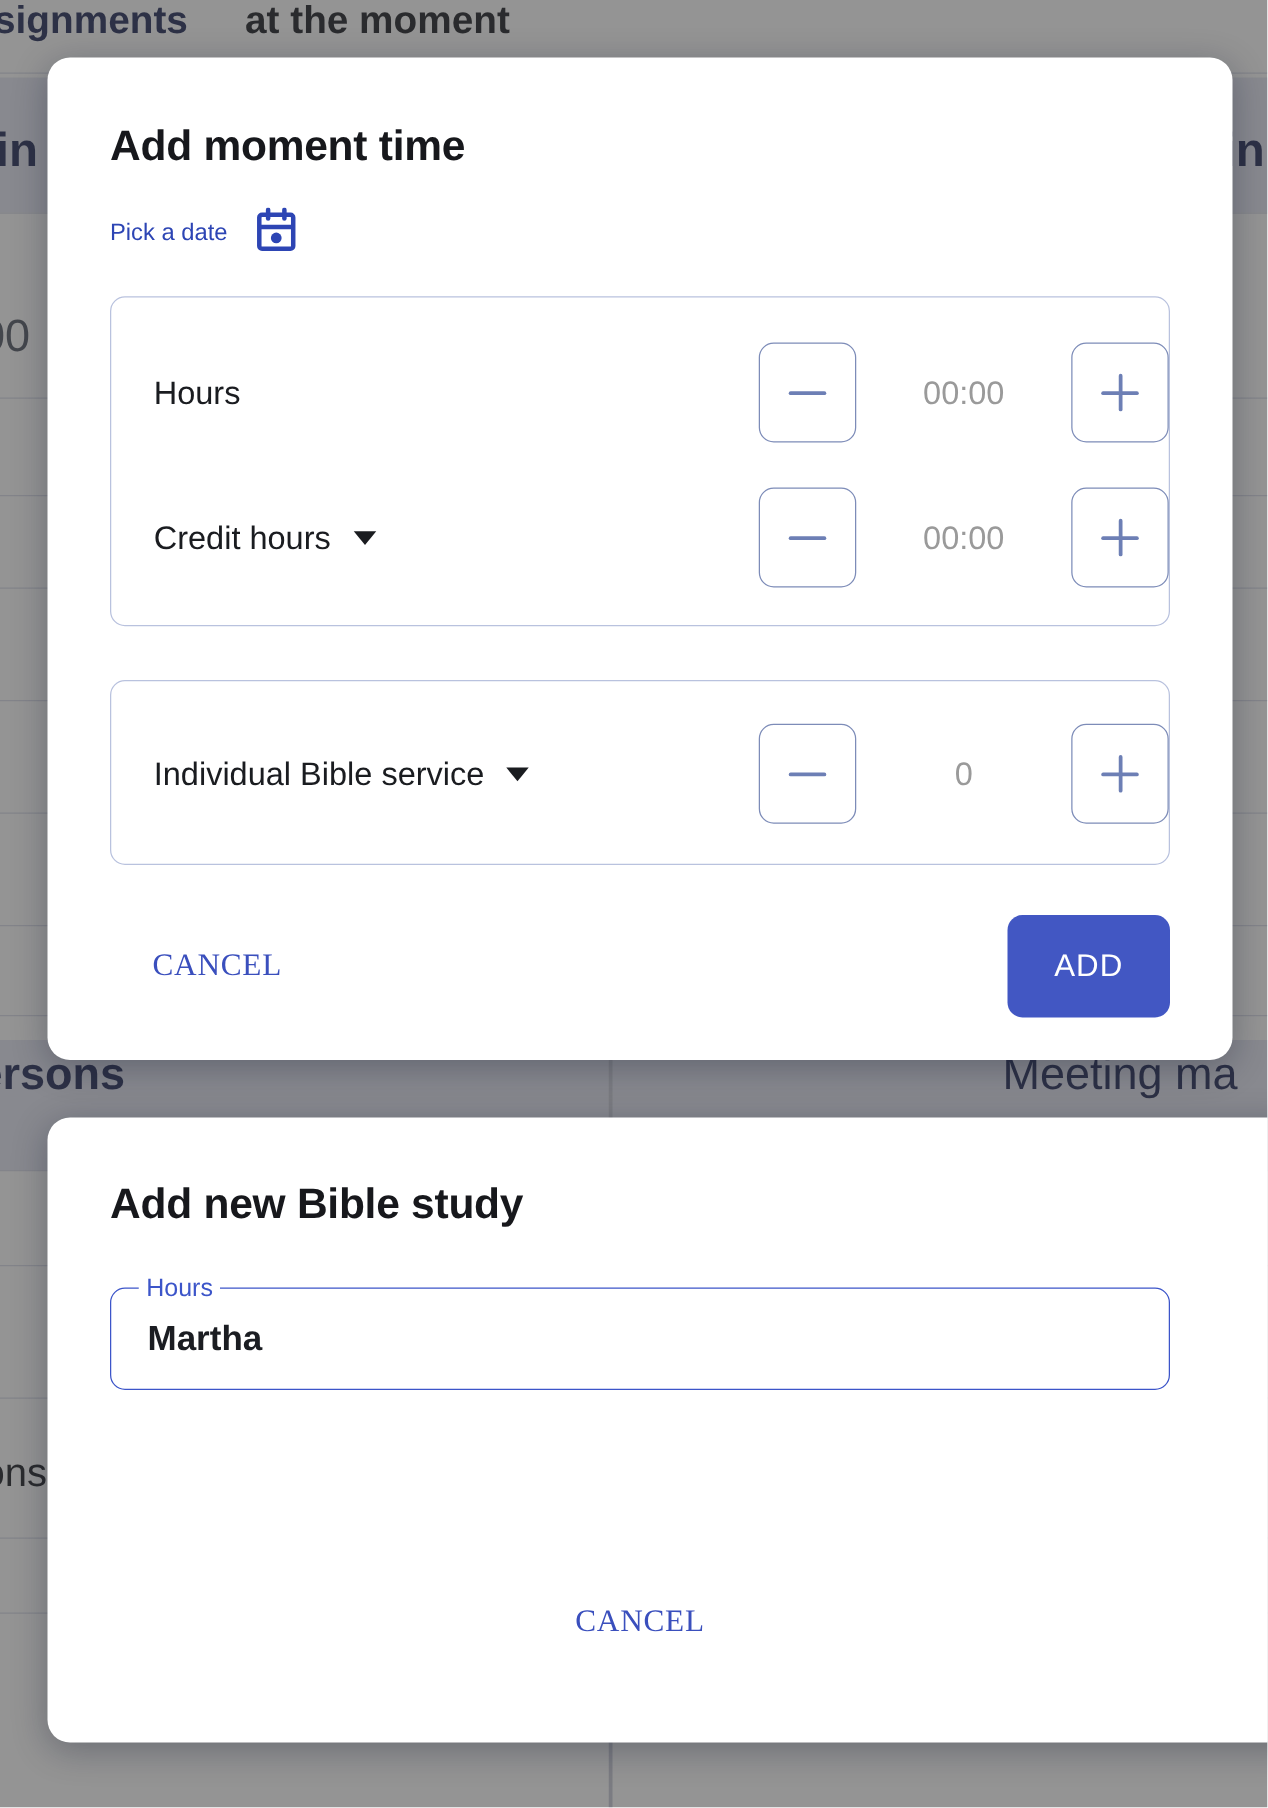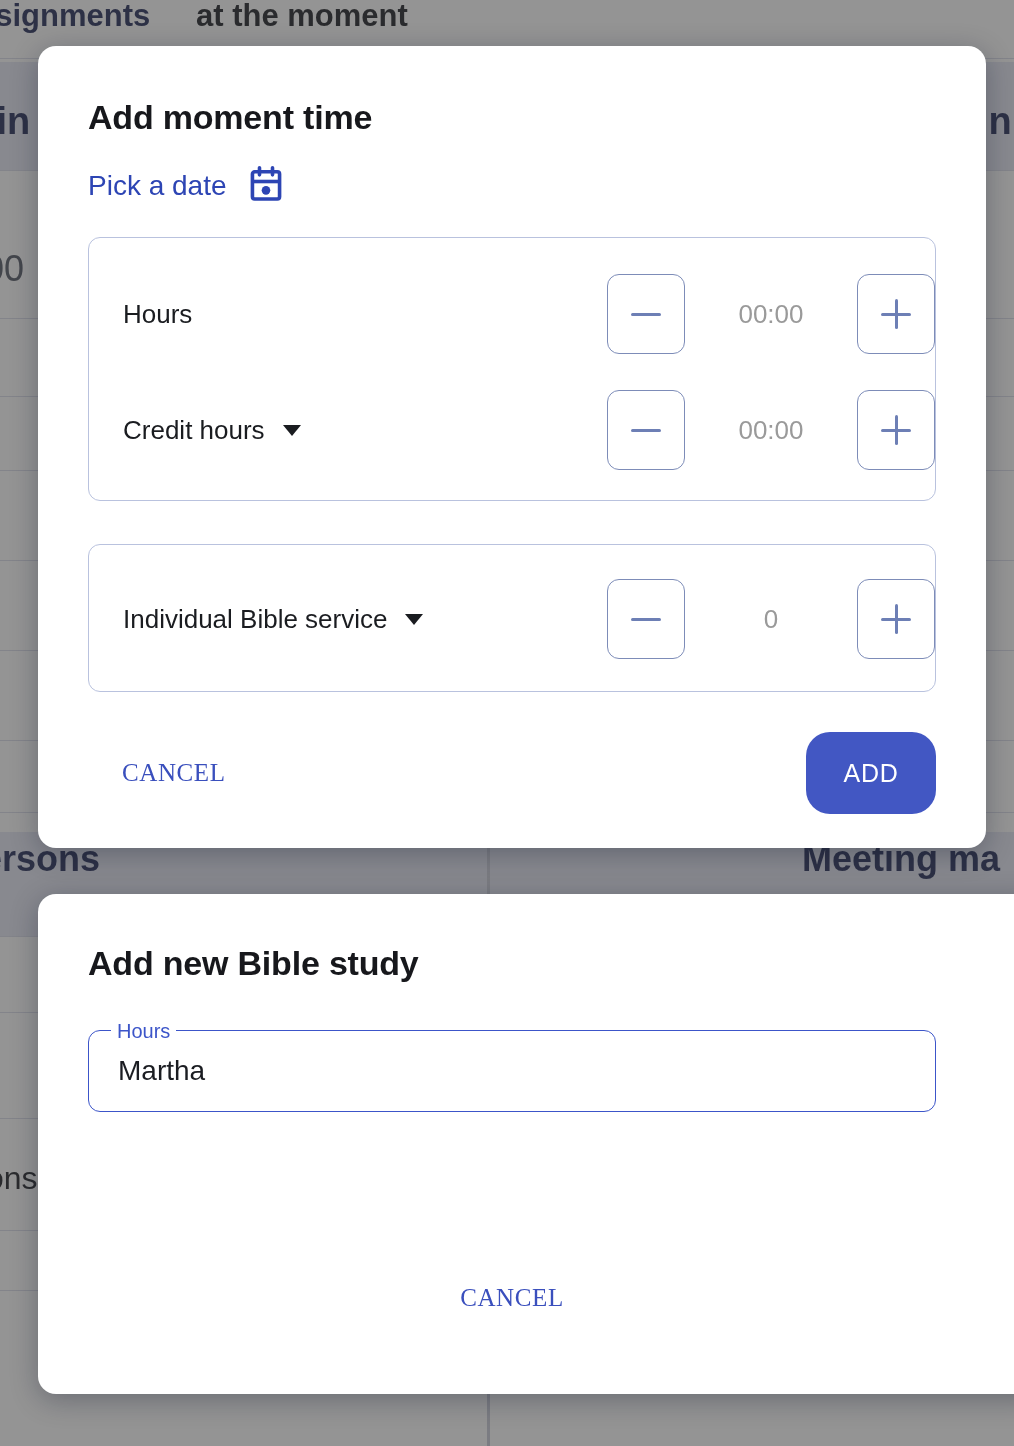--- a/index.html
+++ b/index.html
@@ -90,21 +90,21 @@
     letter-spacing: -0.2px;
   }
 
   
   .pick-date-row {
     display: flex;
     align-items: center;
     gap: 22px;
   }
   .pick-date-link {
-    font-size: 28px;
+    font-size: 19px;
     color: #2d45b4;
     cursor: pointer;
   }
   .cal-icon { display: block; }
 
   .group-box {
     border: 1.5px solid #b9c2de;
     border-radius: 12px;
   }
 
@@ -193,21 +193,20 @@
     font-size: 25px;
     letter-spacing: 0.8px;
     border: none;
     border-radius: 12px;
     cursor: pointer;
     font-family: "Liberation Sans", sans-serif;
   }
   #add-button {
     width: 130px;
     height: 82px;
-    border-radius: 24px;
   }
 
   
   .field-outline {
     position: relative;
     height: 82px;
     border: 1.6px solid #3c55c9;
     border-radius: 12px;
   }
   .field-notch {
@@ -220,20 +219,21 @@
     color: #3c55c9;
     line-height: 24px;
   }
   .field-value {
     position: absolute;
     left: 29px;
     top: 50%;
     transform: translateY(-50%);
     font-size: 28px;
     color: #1b1d22;
+    font-weight: bold;
   }
   #save-button {
     width: 100%;
     height: 92px;
     border-radius: 12px;
     font-size: 26px;
   }
   .center-row {
     display: flex;
     justify-content: center;
@@ -267,21 +267,21 @@
 
     <span class="bg-text" style="left:-22px;top:-2px;font-size:31px;font-weight:bold;">ssignments</span>
     <span class="bg-text dark" style="left:196px;top:-2px;font-size:31px;font-weight:bold;">at the moment</span>
 
     <span class="bg-text" style="left:-14px;top:100px;font-size:38px;font-weight:bold;">lin</span>
     <span class="bg-text" style="left:978px;top:100px;font-size:38px;font-weight:bold;">in</span>
 
     <span class="bg-text grey" style="left:-16px;top:248px;font-size:36px;">00</span>
 
     <span class="bg-text" style="left:-18px;top:838px;font-size:36px;font-weight:bold;">ersons</span>
-    <span class="bg-text" style="left:802px;top:838px;font-size:36px;font-weight:bold;">Meeting ma</span>
+    <span class="bg-text" style="left:802px;top:838px;font-size:36px;font-weight:normal;">Meeting ma</span>
 
     <span class="bg-text dark" style="left:-14px;top:1160px;font-size:32px;">ons</span>
     <span class="bg-text dark" style="left:996px;top:1160px;font-size:32px;">e</span>
   </div>
 
   <div class="scrim"></div>
 
   <div class="dialog" id="dialog-service-time">
 
     <div style="position:absolute;left:50px;top:52px;">

